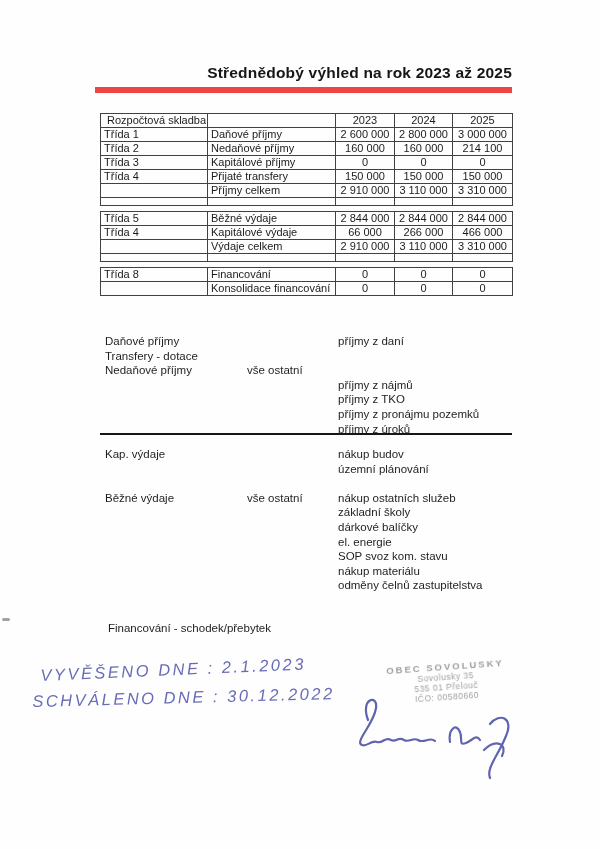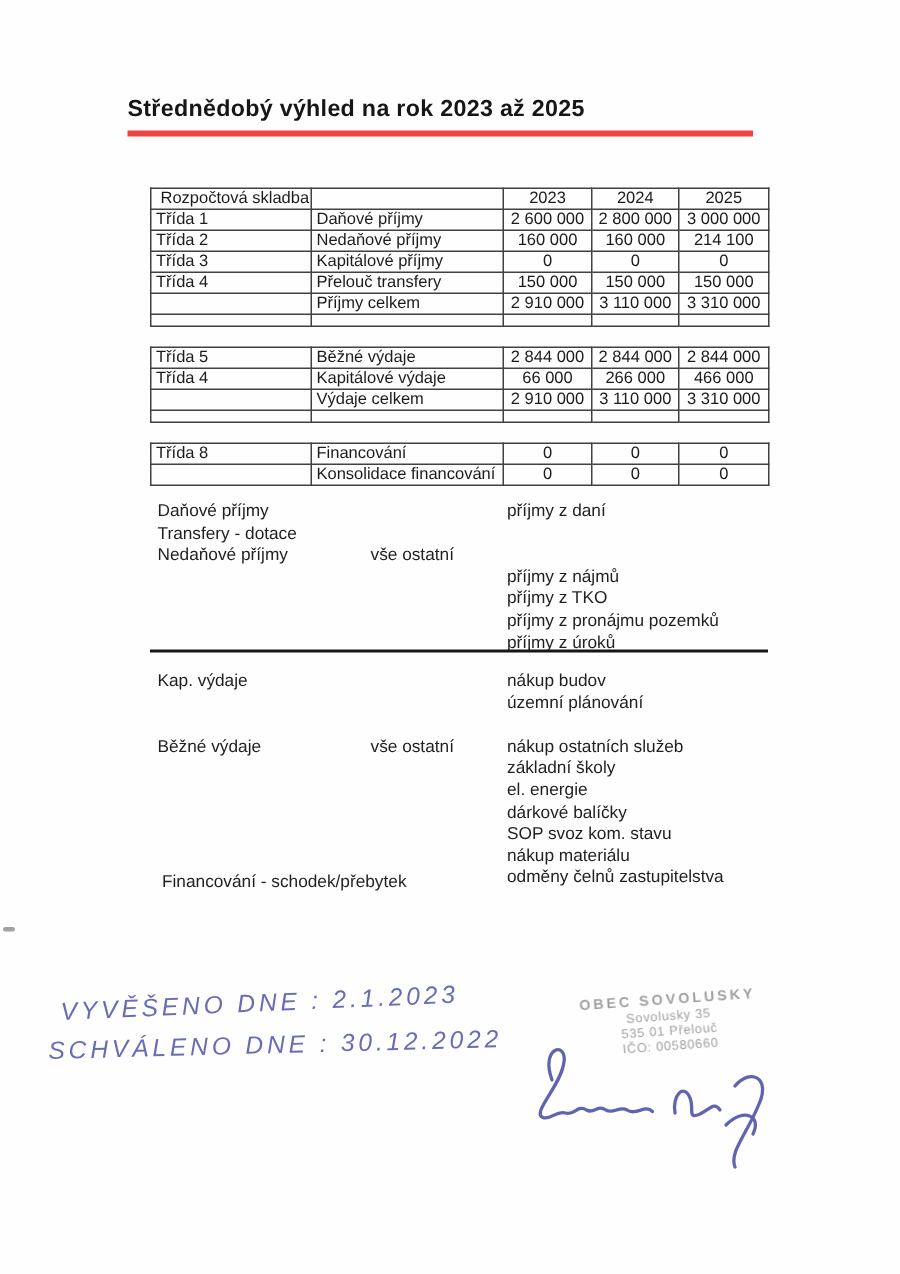--- a/index.html
+++ b/index.html
@@ -8,33 +8,33 @@
     background:#f4f4f4;
     font-family:"Liberation Sans", sans-serif;
   }
   .page {
     position:relative; width:600px; height:849px;
     background:#fefefe; color:#1d1d1d; overflow:hidden;
   }
 
   
   .title-block {
-    position:absolute; left:85px; top:64px; width:417px;
-    text-align:left; border-bottom:4px solid #ef4444; padding-bottom:5px;
+    position:absolute; left:95px; top:64px; width:417px;
+    text-align:right; border-bottom:6px solid #ef4444; padding-bottom:5px;
   }
   .title-block h1 {
     margin:0; font-size:15.5px; font-weight:bold; color:#161616;
     letter-spacing:.2px;
   }
 
   
   .tables { position:absolute; left:100px; top:112px; width:412px; }
   table.seg {
     border-collapse:collapse; table-layout:fixed; width:412px;
-    font-size:11px; color:#1b1b1b; margin:13px 0 5px 0;
+    font-size:11px; color:#1b1b1b; margin:1px 0 5px 0;
   }
   table.seg td {
     border:1px solid #414141; padding:0 3px; height:13px;
     line-height:13px; white-space:nowrap; overflow:hidden;
   }
   td.num  { text-align:center; }
   td.ctr  { text-align:center; }
   td.bold { font-weight:normal; }
   tr.empty-row td { height:7px; }
 
@@ -44,21 +44,21 @@
   .defs-expense { left:105px; top:447px; width:410px; }
   .def-row {
     display:grid; grid-template-columns:142px 91px auto;
     line-height:14.6px; height:14.6px; white-space:nowrap;
   }
   .rule {
     position:absolute; left:100px; top:433px; width:412px; height:2px;
     background:#161616;
   }
   .fin-notes {
-    position:absolute; left:108px; top:580px;
+    position:absolute; left:108px; top:620px;
     font-size:11.5px; line-height:16.2px; color:#1f1f1f;
   }
 
   
   .hand {
     position:absolute; color:#5c60b0; font-size:16.5px;
     font-style:italic; letter-spacing:2.5px; white-space:nowrap;
     transform-origin:left top; opacity:.92;
   }
   .hand-1 { left:40px; top:666px; transform:rotate(-2.5deg); }
@@ -125,21 +125,21 @@
       </tr>
       <tr>
         <td>Třída 3</td>
         <td>Kapitálové příjmy</td>
         <td class="num">0</td>
         <td class="num">0</td>
         <td class="num">0</td>
       </tr>
       <tr>
         <td>Třída 4</td>
-        <td>Přelouč transfery</td>
+        <td>Přijaté transfery</td>
         <td class="num">150 000</td>
         <td class="num">150 000</td>
         <td class="num">150 000</td>
       </tr>
       <tr>
         <td></td>
         <td class="bold">Příjmy celkem</td>
         <td class="num">2 910 000</td>
         <td class="num">3 110 000</td>
         <td class="num">3 310 000</td>
@@ -282,26 +282,26 @@
       <span>nákup ostatních služeb</span>
     </div>
     <div class="def-row">
       <span></span>
       <span></span>
       <span>základní školy</span>
     </div>
     <div class="def-row">
       <span></span>
       <span></span>
+      <span>dárkové balíčky</span>
+    </div>
+    <div class="def-row">
+      <span></span>
+      <span></span>
       <span>el. energie</span>
-    </div>
-    <div class="def-row">
-      <span></span>
-      <span></span>
-      <span>dárkové balíčky</span>
     </div>
     <div class="def-row">
       <span></span>
       <span></span>
       <span>SOP svoz kom. stavu</span>
     </div>
     <div class="def-row">
       <span></span>
       <span></span>
       <span>nákup materiálu</span>

